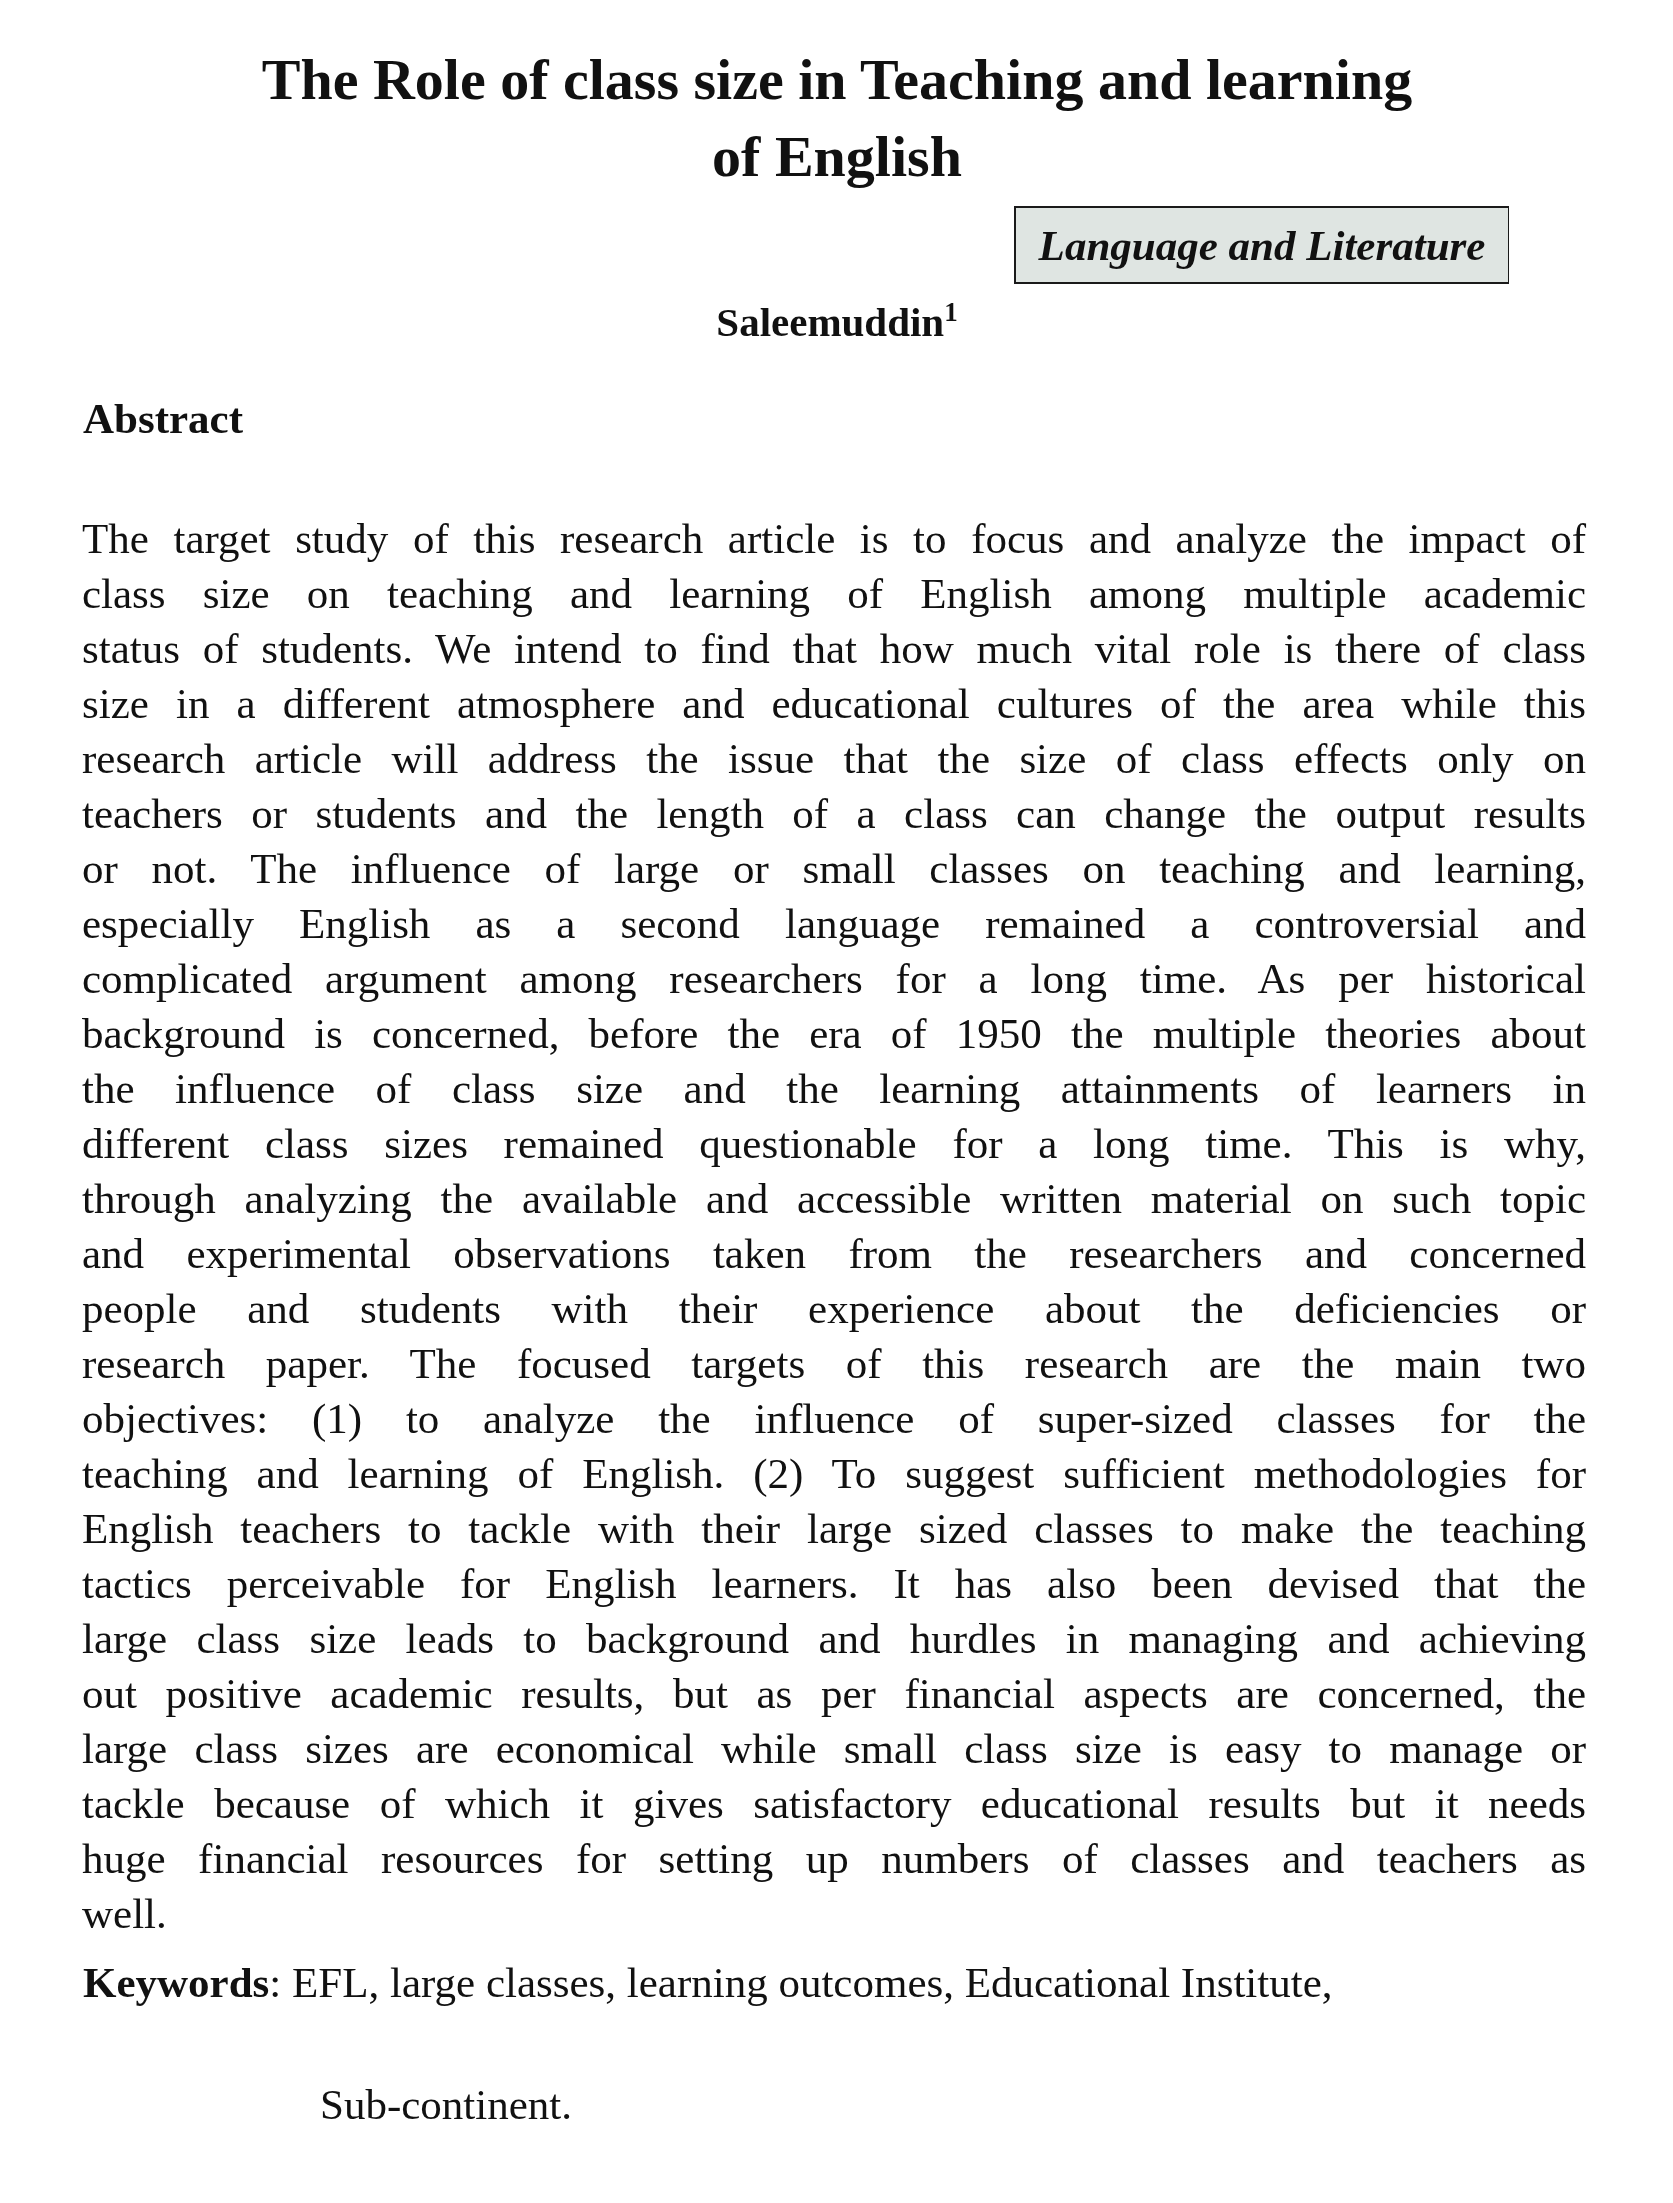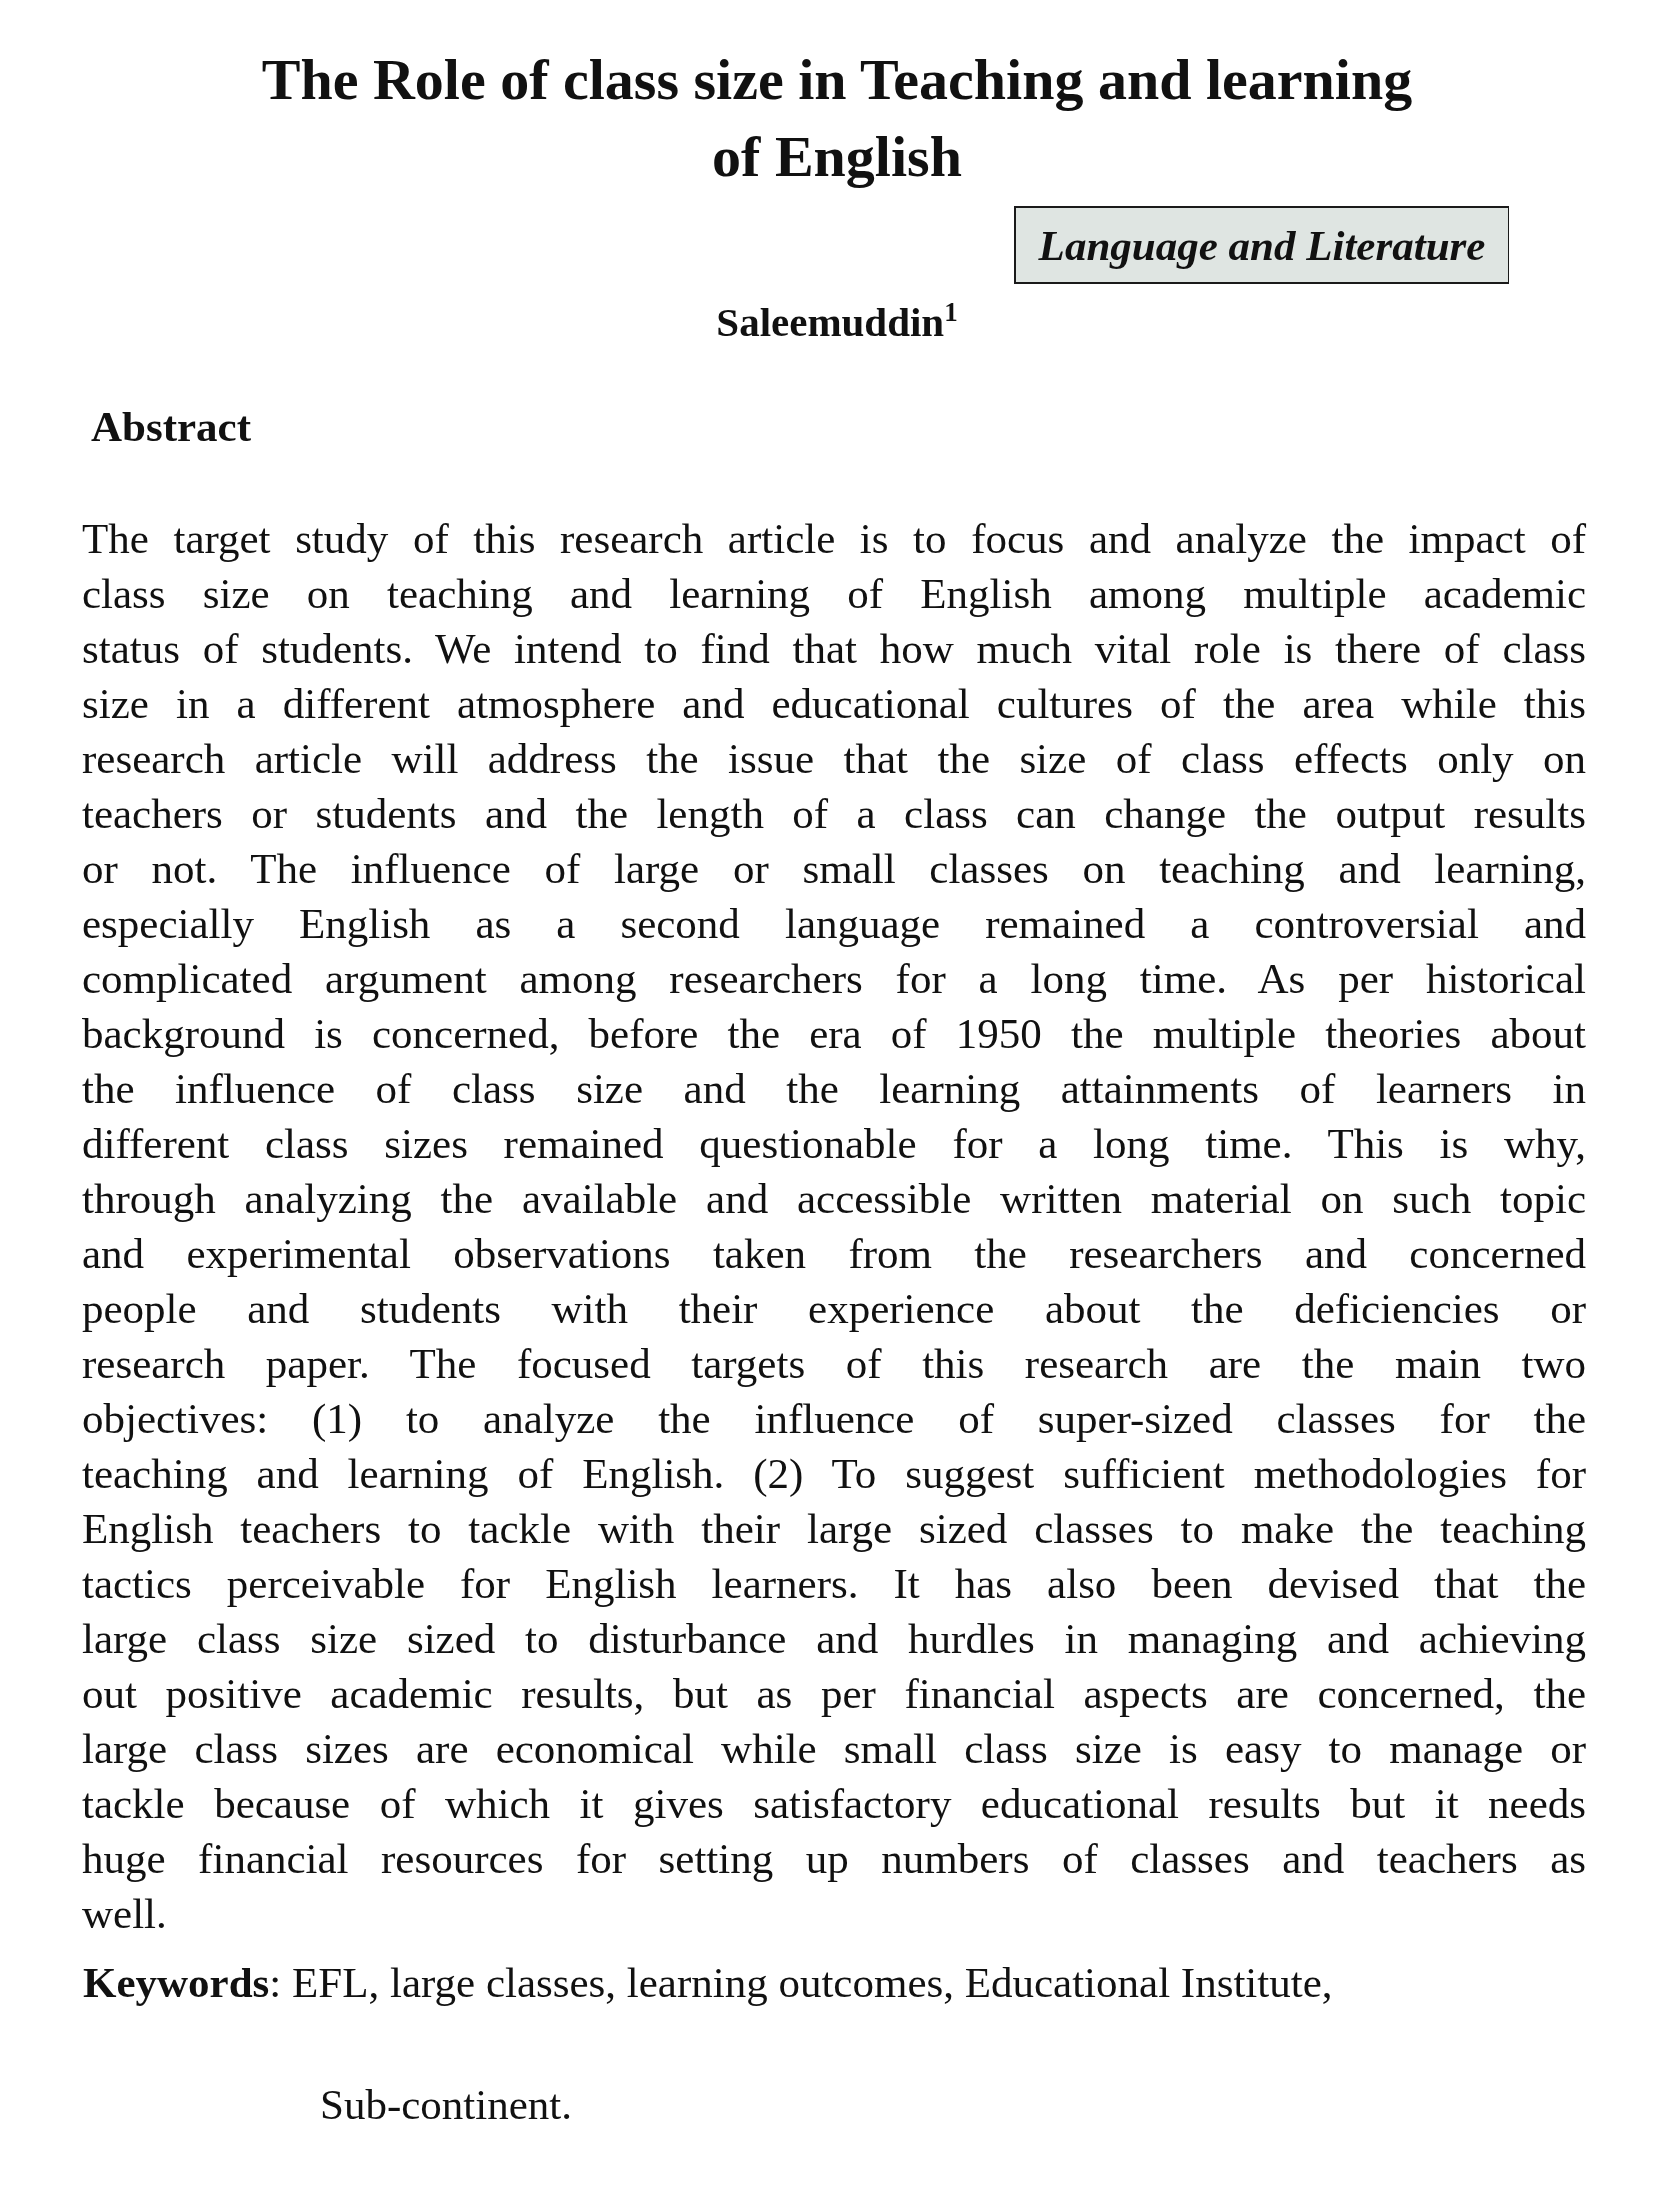--- a/index.html
+++ b/index.html
@@ -73,21 +73,21 @@
       line-height: 0;
     }
 
     .abstract-heading {
       position: absolute;
       left: 83px;
       top: 393px;
       font-weight: bold;
       font-size: 43px;
       line-height: 52px;
-      margin: 8px;
+      margin: 0;
     }
 
     .abstract-body {
       position: absolute;
       left: 82px;
       top: 511px;
       width: 1504px;
     }
     .abs-line {
       display: block;
@@ -157,21 +157,21 @@
       <span class="abs-line">the influence of class size and the learning attainments of learners in</span>
       <span class="abs-line">different class sizes remained questionable for a long time. This is why,</span>
       <span class="abs-line">through analyzing the available and accessible written material on such topic</span>
       <span class="abs-line">and experimental observations taken  from the researchers and concerned</span>
       <span class="abs-line">people and students with their experience about the deficiencies or</span>
       <span class="abs-line">research paper. The focused targets of this research are the main two</span>
       <span class="abs-line">objectives: (1) to analyze  the influence of super-sized classes for the</span>
       <span class="abs-line">teaching and learning of English. (2) To suggest sufficient methodologies for</span>
       <span class="abs-line">English teachers to tackle with their large sized classes to make the teaching</span>
       <span class="abs-line">tactics perceivable for  English learners. It has also been devised that the</span>
-      <span class="abs-line">large class size sized to disturbance and hurdles in managing and achieving</span>
+      <span class="abs-line">large class size leads to background and hurdles in managing and achieving</span>
       <span class="abs-line">out positive academic results, but as per financial aspects are concerned, the</span>
       <span class="abs-line">large class sizes are economical while small class size is easy to manage or</span>
       <span class="abs-line">tackle because of which it gives satisfactory educational results but it needs</span>
       <span class="abs-line">huge financial resources for setting up numbers of classes and teachers as</span>
       <span class="abs-line last">well.</span>
     </div>
 
   <div class="keywords">
     <span class="keywords-values-line"><span class="keywords-label">Keywords</span><span>:</span> <span>EFL, large classes, learning outcomes, Educational Institute,</span></span>
   </div>

